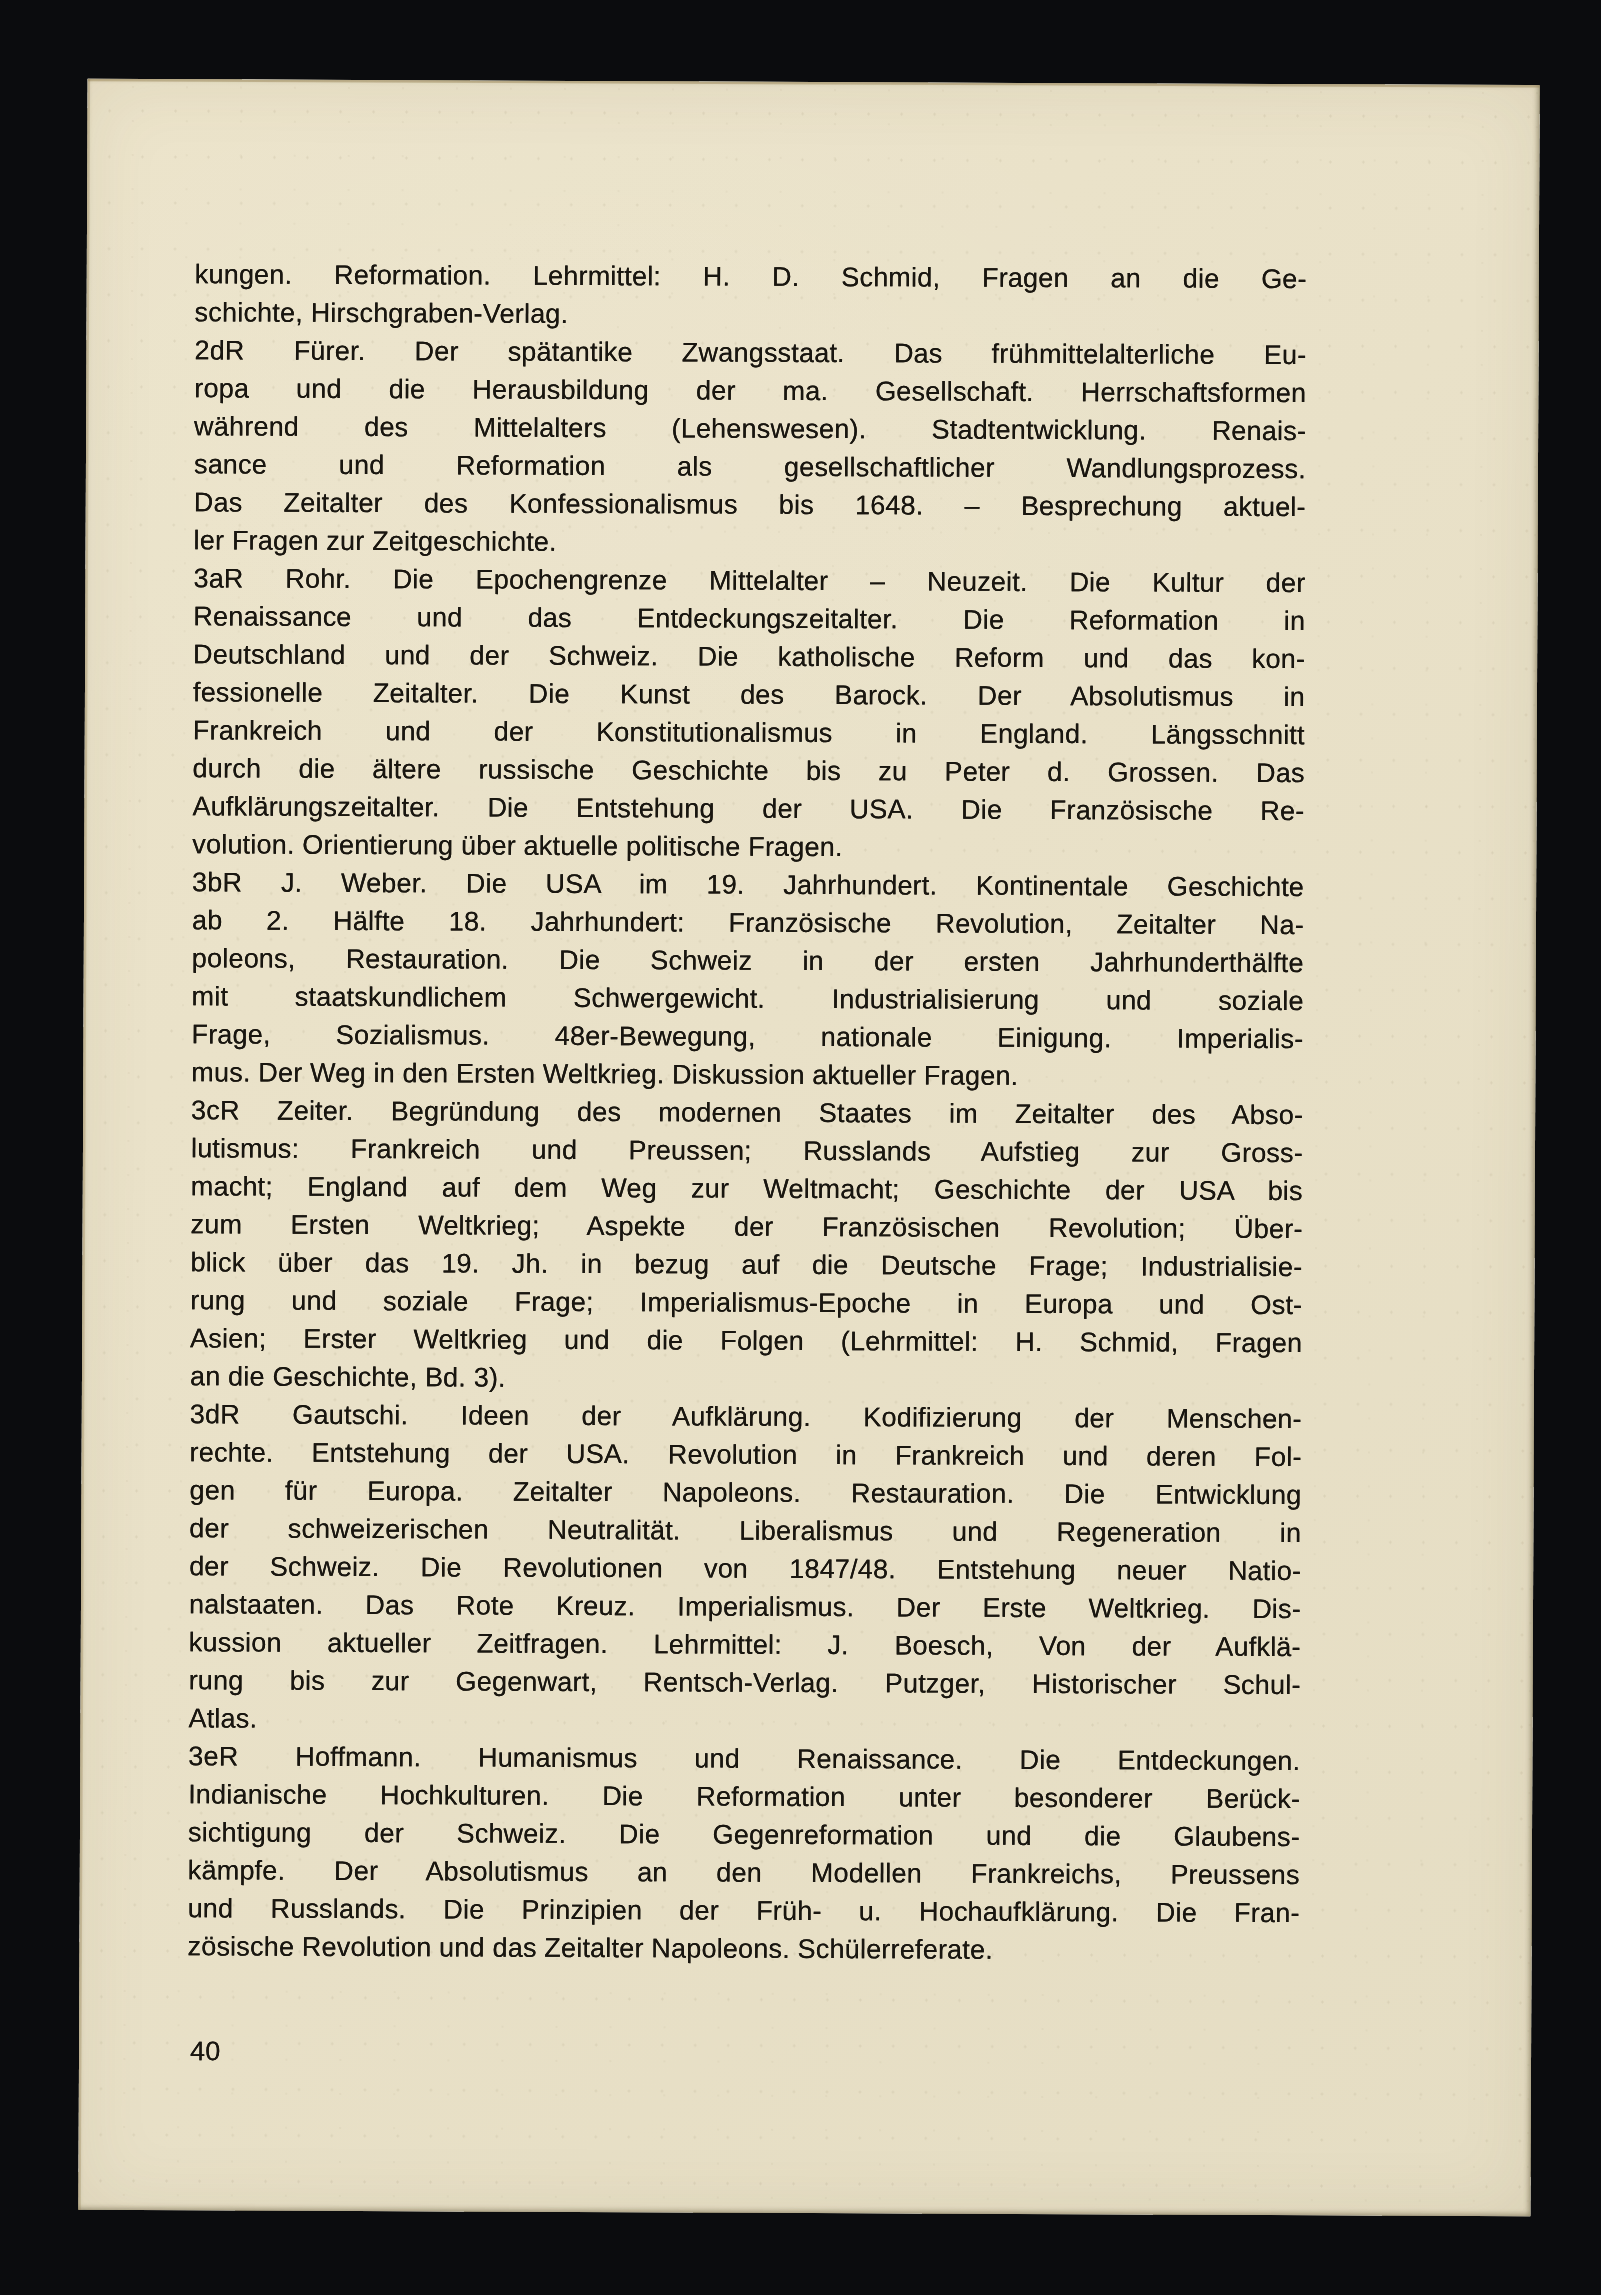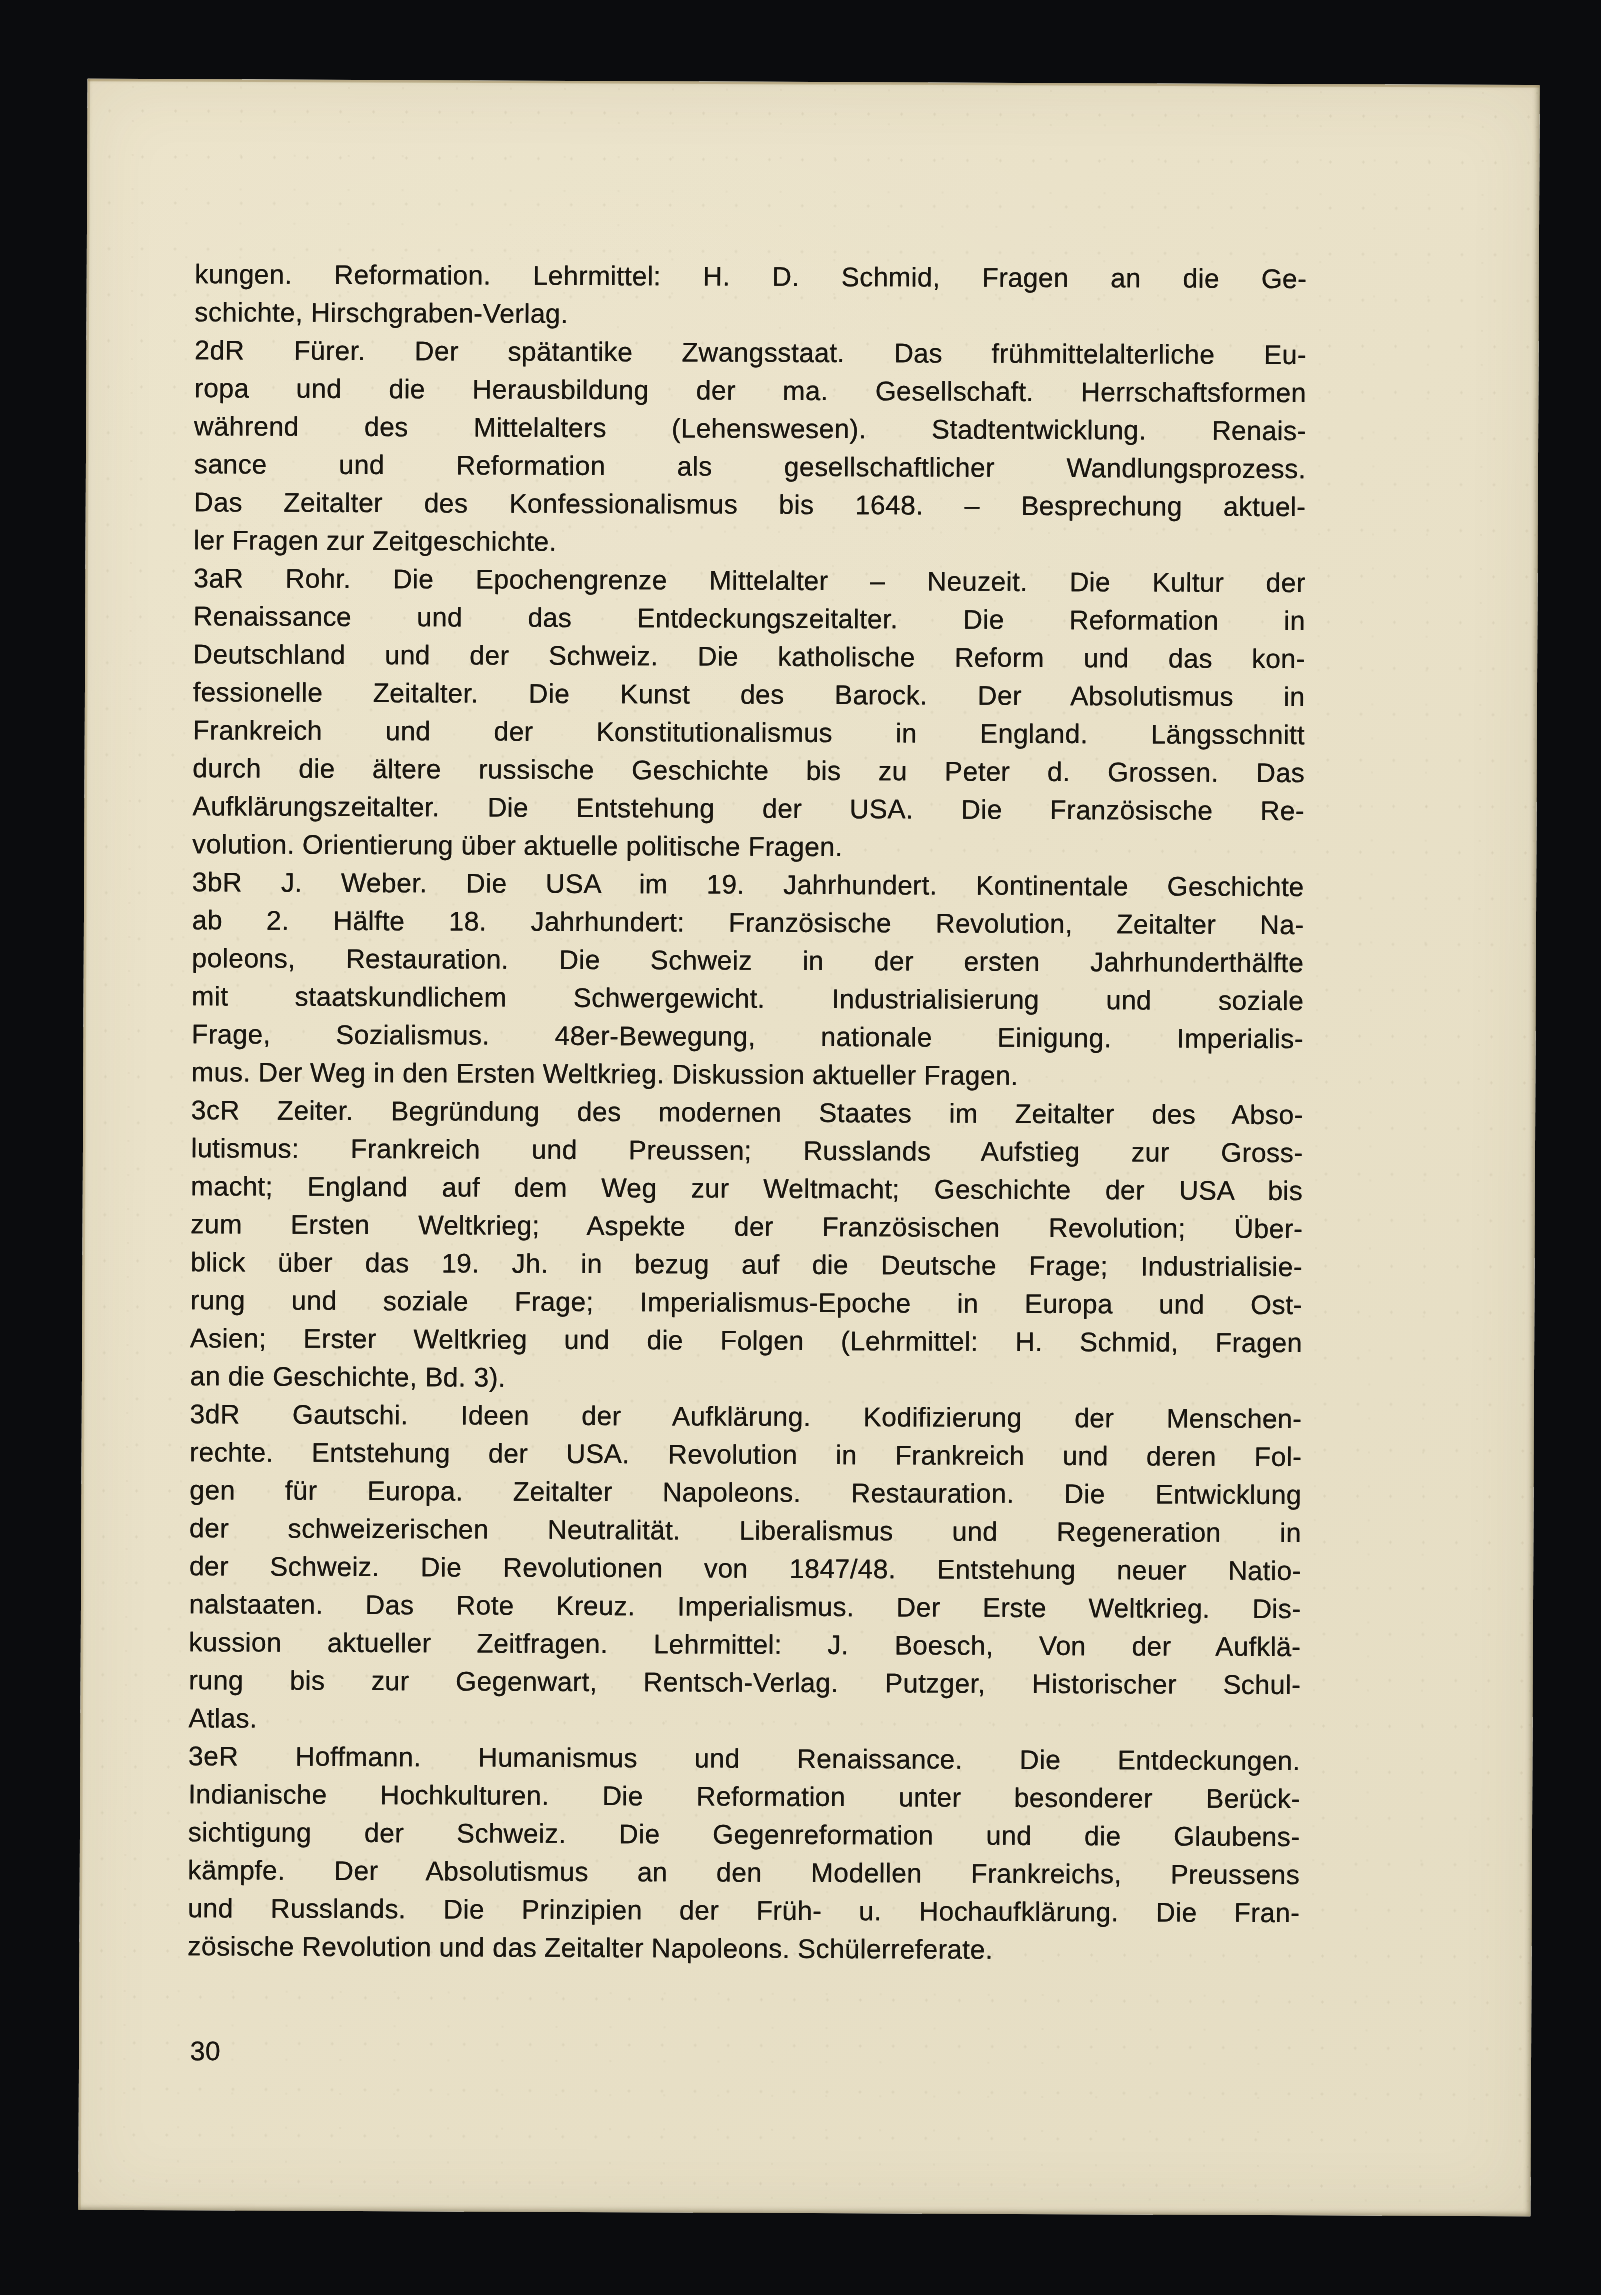--- a/index.html
+++ b/index.html
@@ -134,16 +134,16 @@
         </div>
         <div class="paragraph">
           <div class="line">3eR Hoffmann. Humanismus und Renaissance. Die Entdeckungen.</div>
           <div class="line">Indianische Hochkulturen. Die Reformation unter besonderer Berück-</div>
           <div class="line">sichtigung der Schweiz. Die Gegenreformation und die Glaubens-</div>
           <div class="line">kämpfe. Der Absolutismus an den Modellen Frankreichs, Preussens</div>
           <div class="line">und Russlands. Die Prinzipien der Früh- u. Hochaufklärung. Die Fran-</div>
           <div class="line last">zösische Revolution und das Zeitalter Napoleons. Schülerreferate.</div>
         </div>
       </div>
-    <div class="page-number">30</div>
+    <div class="page-number">40</div>
   </div>
 </div>
 
 
 </body></html>

